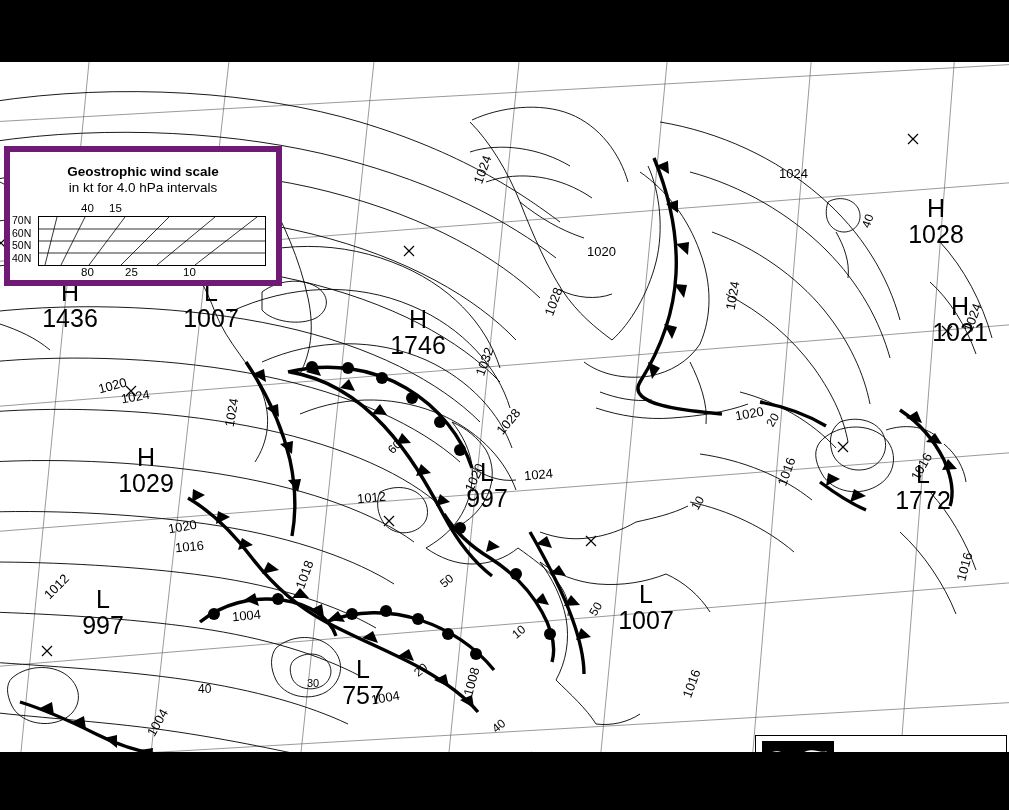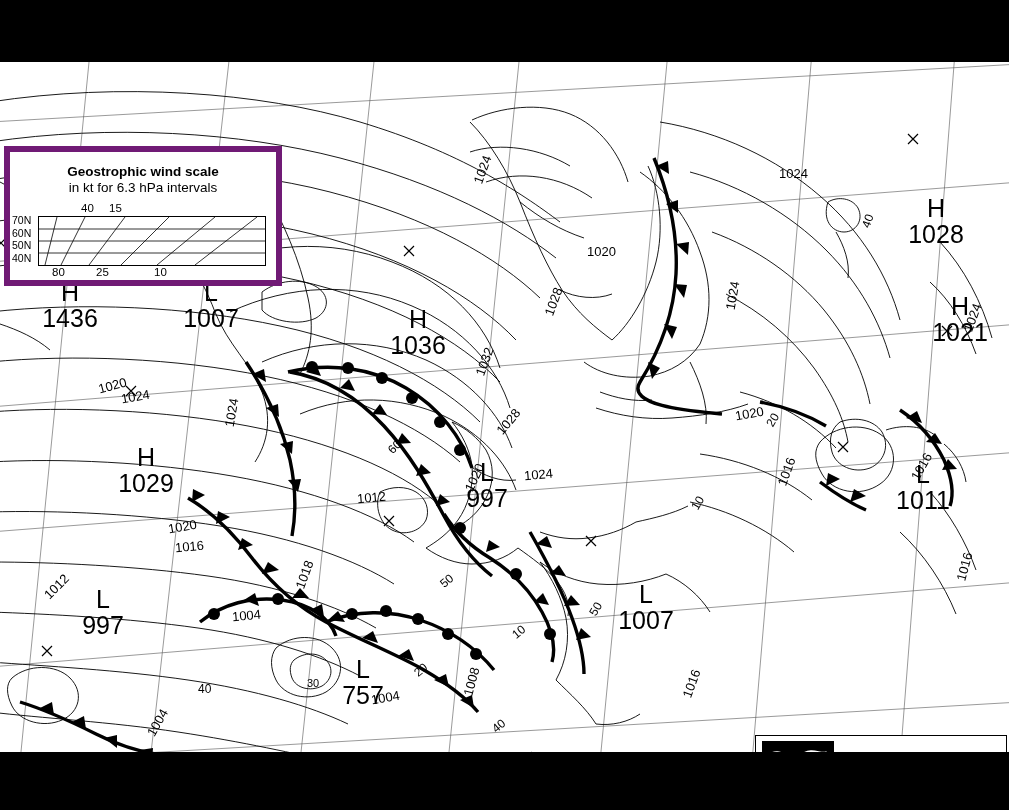--- a/index.html
+++ b/index.html
@@ -8,21 +8,21 @@
   #map{position:absolute;left:0;top:62px;width:1009px;height:690px;background:#ffffff;overflow:hidden;}
   #mapsvg{position:absolute;left:0;top:0;}
   
   #windscale{position:absolute;left:4px;top:84px;width:266px;height:128px;background:#fff;border:6px solid #701a75;}
   #windscale .ws-t1{text-align:center;font-weight:bold;font-size:13.5px;margin-top:12px;}
   #windscale .ws-t2{text-align:center;font-size:13.5px;margin-top:1px;}
   #windscale .ws-nums-top{position:absolute;left:31px;top:50px;font-size:11.5px;margin-left:40px;}
   #windscale .ws-nums-top span{margin-right:12px;}
   #windscale .ws-grid{position:absolute;left:28px;top:64px;width:226px;height:48px;border:1px solid #000;background:#fff;}
   #windscale .ws-labels{position:absolute;left:2px;top:62px;font-size:10.5px;line-height:12.6px;}
-  #windscale .ws-nums-bot{position:absolute;left:15px;top:114px;font-size:11.5px;padding-left:27px;}
+  #windscale .ws-nums-bot{position:absolute;left:44px;top:114px;font-size:11.5px;padding-left:27px;}
   .pres-label{position:absolute;font-size:15px;color:#000;}
   .sys{position:absolute;text-align:center;color:#000;line-height:1.02;}
   .sys .let{font-size:25px;display:block;}
   .sys .val{font-size:25px;display:block;}
   
   #logo{position:absolute;left:755px;top:673px;width:250px;height:68px;background:#fff;border:1px solid #000;}
   #logo .badge{position:absolute;left:6px;top:5px;width:72px;height:57px;background:#000;}
   #logo .txt{position:absolute;left:86px;top:14px;font-size:13.5px;line-height:17px;color:#000;}
 </style>
 </head>
@@ -335,60 +335,60 @@
         <div class="sys" style="left: 22px; top: 218px; width: 96px;">
           <span class="let">H</span>
           <span class="val">1436</span>
         </div>
         <div class="sys" style="left: 163px; top: 218px; width: 96px;">
           <span class="let">L</span>
           <span class="val">1007</span>
         </div>
         <div class="sys" style="left: 370px; top: 245px; width: 96px;">
           <span class="let">H</span>
-          <span class="val">1036</span>
+          <span class="val">1746</span>
         </div>
         <div class="sys" style="left: 888px; top: 134px; width: 96px;">
           <span class="let">H</span>
           <span class="val">1028</span>
         </div>
         <div class="sys" style="left: 912px; top: 232px; width: 96px;">
           <span class="let">H</span>
           <span class="val">1021</span>
         </div>
         <div class="sys" style="left: 98px; top: 383px; width: 96px;">
           <span class="let">H</span>
           <span class="val">1029</span>
         </div>
         <div class="sys" style="left: 439px; top: 398px; width: 96px;">
           <span class="let">L</span>
           <span class="val">997</span>
         </div>
         <div class="sys" style="left: 875px; top: 400px; width: 96px;">
           <span class="let">L</span>
-          <span class="val">1011</span>
+          <span class="val">1772</span>
         </div>
         <div class="sys" style="left: 55px; top: 525px; width: 96px;">
           <span class="let">L</span>
           <span class="val">997</span>
         </div>
         <div class="sys" style="left: 598px; top: 520px; width: 96px;">
           <span class="let">L</span>
           <span class="val">1007</span>
         </div>
         <div class="sys" style="left: 315px; top: 595px; width: 96px;">
           <span class="let">L</span>
           <span class="val">757</span>
         </div>
       </div>
 
 
     <div id="windscale">
       <div class="ws-t1">Geostrophic wind scale</div>
-      <div class="ws-t2">in kt for 6.3 hPa intervals</div>
+      <div class="ws-t2">in kt for 4.0 hPa intervals</div>
       <div class="ws-nums-top">
         <span>40</span>
         <span>15</span>
       </div>
       <div class="ws-labels">
         <div>70N</div>
         <div>60N</div>
         <div>50N</div>
         <div>40N</div>
       </div>

